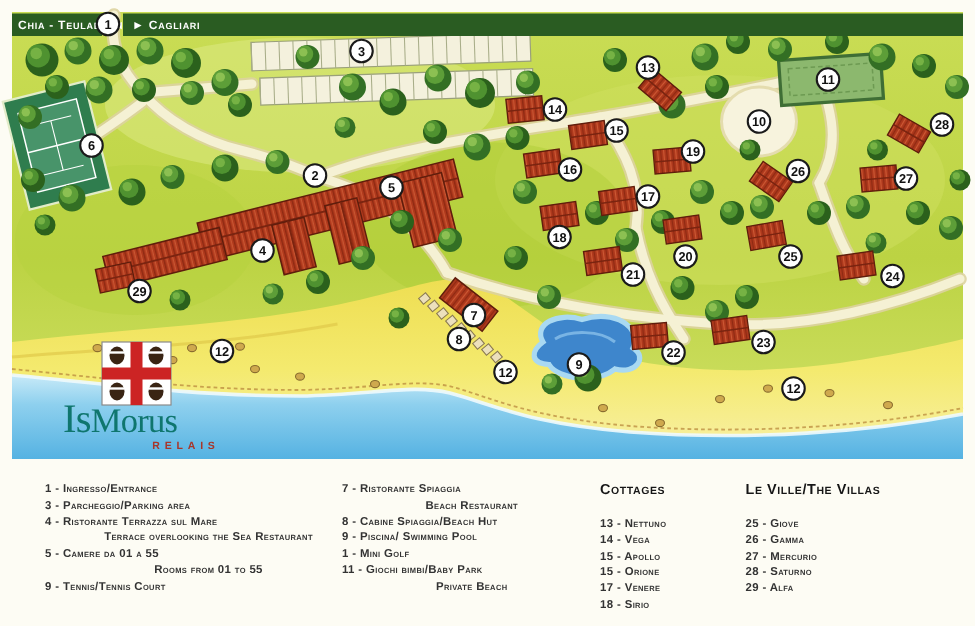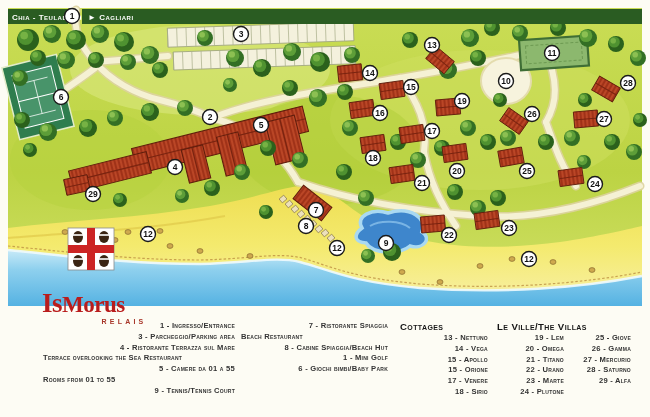--- a/index.html
+++ b/index.html
@@ -6,28 +6,28 @@
   body{width:650px;height:417px;background:#fdfcf4;font-family:"Liberation Sans",sans-serif;overflow:hidden;position:relative;}
   #stage{position:absolute;left:0;top:0;width:650px;height:417px;background:#fdfcf4;}
   #map-svg{position:absolute;left:0;top:0;}
   
   #legend{position:absolute;left:0;top:314px;width:650px;height:103px;color:#2b2b2b;}
   .leg-col{position:absolute;top:7px;font-size:7.6px;line-height:10.8px;font-variant:small-caps;letter-spacing:.25px;font-weight:600;color:#333;}
   #leg-col1{left:30px;width:205px;}
   #leg-col2{left:228px;width:160px;}
   #leg-col3{left:400px;width:88px;}
   #leg-col4{left:497px;width:160px;}
-  .leg-head{font-size:9.6px;font-weight:700;color:#161616;letter-spacing:.4px;line-height:11px;margin-bottom:1px;}
-  .leg-item{white-space:nowrap;text-align:right;}
-  .leg-cont{padding-left:13px;white-space:nowrap;}
+  .leg-head{font-size:9.6px;font-weight:700;color:#161616;letter-spacing:.4px;line-height:11px;margin-bottom:12px;}
+  .leg-item{white-space:nowrap;}
+  .leg-cont{padding-left:13px;white-space:nowrap;text-align:center;}
   .villa-cols{display:flex;}
   .villa-sub{width:67px;}
   
   #logo{position:absolute;left:42px;top:266px;width:130px;text-align:left;}
-  #logo .title{font-family:"Liberation Serif",serif;color:#b91c1c;font-size:27px;font-weight:700;letter-spacing:-0.5px;line-height:26px;margin-top:24px;}
+  #logo .title{font-family:"Liberation Serif",serif;color:#0f766e;font-size:27px;font-weight:400;letter-spacing:-0.5px;line-height:26px;}
   #logo .title .b{font-size:23px;}
   #logo .sub{font-size:7px;letter-spacing:3.2px;color:#a8362a;font-weight:700;margin-top:0px;text-align:center;padding-left:34px;}
 </style>
 </head>
 <body>
 
 <div id="stage">
 
   <svg id="map-svg" width="650" height="314" viewBox="0 0 650 314">
     <defs>
@@ -660,45 +660,39 @@
         <div class="leg-item">4 - Ristorante Terrazza sul Mare</div>
         <div class="leg-cont">Terrace overlooking the Sea Restaurant</div>
         <div class="leg-item">5 - Camere da 01 a 55</div>
         <div class="leg-cont">Rooms from 01 to 55</div>
         <div class="leg-item">9 - Tennis/Tennis Court</div>
       </div>
     <div id="leg-col2" class="leg-col">
         <div class="leg-item">7 - Ristorante Spiaggia</div>
         <div class="leg-cont">Beach Restaurant</div>
         <div class="leg-item">8 - Cabine Spiaggia/Beach Hut</div>
+        <div class="leg-item">9 - Piscina/ Swimming Pool</div>
         <div class="leg-item">1 - Mini Golf</div>
-        <div class="leg-item">6 - Giochi bimbi/Baby Park</div>
+        <div class="leg-item">11 - Giochi bimbi/Baby Park</div>
+        <div class="leg-cont">Private Beach</div>
       </div>
     <div id="leg-col3" class="leg-col">
       <div class="leg-head">Cottages</div>
       <div id="cottage-items">
           <div class="leg-item">13 - Nettuno</div>
           <div class="leg-item">14 - Vega</div>
           <div class="leg-item">15 - Apollo</div>
           <div class="leg-item">15 - Orione</div>
           <div class="leg-item">17 - Venere</div>
           <div class="leg-item">18 - Sirio</div>
         </div>
     </div>
     <div id="leg-col4" class="leg-col">
       <div class="leg-head">Le Ville/The Villas</div>
       <div class="villa-cols">
-        <div class="villa-sub" id="villa-left">
-            <div class="leg-item">19 - Lem</div>
-            <div class="leg-item">20 - Omega</div>
-            <div class="leg-item">21 - Titano</div>
-            <div class="leg-item">22 - Urano</div>
-            <div class="leg-item">23 - Marte</div>
-            <div class="leg-item">24 - Plutone</div>
-          </div>
         <div class="villa-sub" id="villa-right">
             <div class="leg-item">25 - Giove</div>
             <div class="leg-item">26 - Gamma</div>
             <div class="leg-item">27 - Mercurio</div>
             <div class="leg-item">28 - Saturno</div>
             <div class="leg-item">29 - Alfa</div>
           </div>
       </div>
     </div>
   </div>

